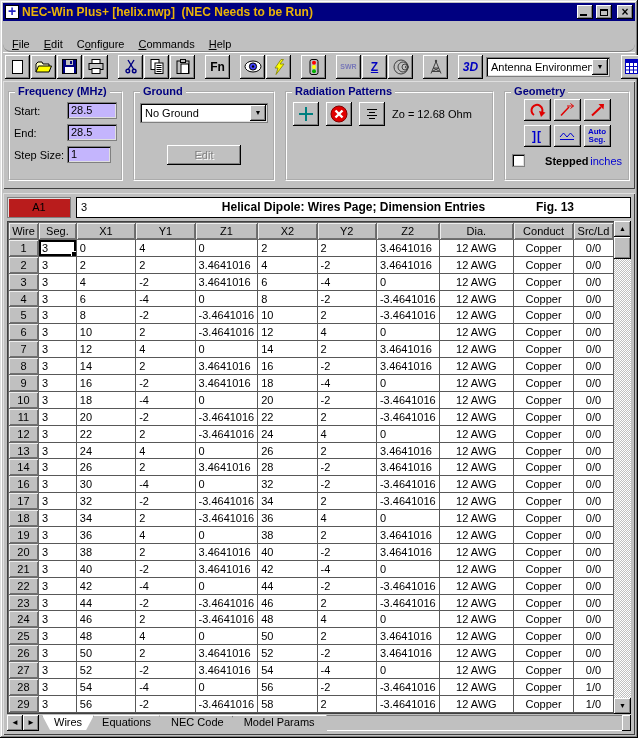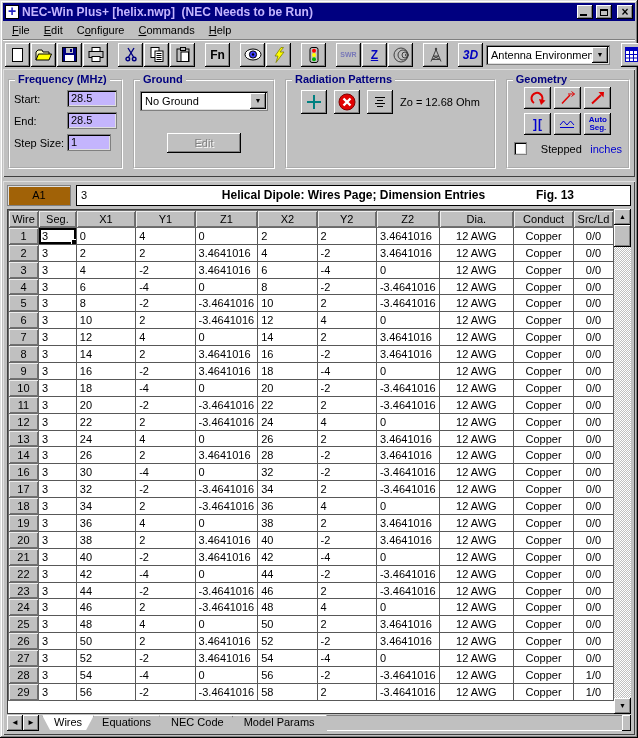--- a/index.html
+++ b/index.html
@@ -7,30 +7,30 @@
   body { font-family:"Liberation Sans", sans-serif; font-size:11px; color:#000; background:#c0c0c0; }
 
   .win { width:638px; height:738px; background:#c0c0c0; padding:3px;
          box-shadow: inset -1px -1px 0 #000, inset 1px 1px 0 #dfdfdf, inset -2px -2px 0 #808080, inset 2px 2px 0 #fff;
          display:flex; flex-direction:column; }
 
   
   .titlebar { height:18px; background:#000080; display:flex; align-items:center; padding:0 2px; gap:3px; flex:none; }
   .appicon { width:14px; height:14px; background:#fff; border:1px solid #000; color:#2020c0;
              font-weight:bold; font-size:14px; line-height:11px; text-align:center; flex:none; }
-  .title { color:#c4b5fd; font-weight:bold; font-size:12px; flex:1; white-space:pre; overflow:hidden; }
+  .title { color:#eab308; font-weight:bold; font-size:12px; flex:1; white-space:pre; overflow:hidden; }
   .winbtn { width:16px; height:14px; background:#c0c0c0; flex:none; position:relative;
             box-shadow: inset -1px -1px 0 #000, inset 1px 1px 0 #fff, inset -2px -2px 0 #808080;
             display:flex; align-items:center; justify-content:center; }
   .winbtn.close { margin-left:2px; font-weight:bold; font-size:12px; line-height:12px; }
   .glyph-min { position:absolute; left:3px; bottom:3px; width:7px; height:2px; background:#000; }
   .glyph-max { width:8px; height:7px; border:1px solid #000; border-top:2px solid #000; }
 
   
-  .menubar { height:19px; display:flex; align-items:center; padding:0 2px; flex:none; border-bottom:1px solid #808080; }
+  .menubar { height:19px; display:flex; padding:15px 2px; flex:none; border-bottom:1px solid #808080;border-radius:8px; }
   .menu-item { padding:2px 7px 3px; }
   .menu-item u { text-decoration:underline; }
 
   
   .toolbar { height:28px; display:flex; align-items:center; padding:1px 2px; flex:none; border-top:1px solid #fff; }
   .tbtn { width:25px; height:24px; background:#c0c0c0; flex:none;
           box-shadow: inset -1px -1px 0 #000, inset 1px 1px 0 #fff, inset -2px -2px 0 #808080;
           display:flex; align-items:center; justify-content:center; margin-right:1px; }
   .tsep { width:9px; flex:none; }
   .icon-new { width:11px; height:14px; background:#fff; border:1px solid #000; }
@@ -63,41 +63,41 @@
 
   .gcombo { margin:6px 5px 0; width:128px; height:20px; display:flex; align-items:center; background:#fff;
             border:1px solid #808080; box-shadow: inset 1px 1px 0 #000, inset -1px -1px 0 #dfdfdf; }
   .btn { background:#c0c0c0; box-shadow: inset -1px -1px 0 #000, inset 1px 1px 0 #fff, inset -2px -2px 0 #808080;
          display:flex; align-items:center; justify-content:center; }
   .edit-btn { width:74px; height:20px; margin:22px auto 0; color:#808080; text-shadow:1px 1px 0 #fff; }
 
   .patternbox { margin:4px 6px 0; height:50px; background:#fff; overflow:hidden;
                 border:1px solid #808080; box-shadow: inset 1px 1px 0 #000, inset -1px -1px 0 #dfdfdf; }
   .pattern-item { padding:1px 3px 0; white-space:nowrap; font-size:11px; }
-  .radrow { display:flex; align-items:center; margin:5px 14px 0; gap:7px; }
+  .radrow { display:flex; align-items:center; margin:5px 6px 0; gap:7px; }
   .radbtn { width:26px; height:24px; }
   .zo { white-space:nowrap; }
 
   .gbtnrow { display:flex; justify-content:center; gap:3px; margin-top:2px; }
   .gbtnrow + .gbtnrow { margin-top:4px; }
   .gbtn { width:27px; height:22px; }
   .brackets-label { color:#0000d0; font-weight:bold; font-size:12px; letter-spacing:1px; }
   .autoseg-label { color:#0000d0; font-weight:bold; font-size:8px; line-height:8px; text-align:center; }
   .georow { display:flex; align-items:center; margin:7px 6px 0; }
   .checkbox { width:13px; height:13px; background:#fff; flex:none;
               border:1px solid #808080; box-shadow: inset 1px 1px 0 #000, inset -1px -1px 0 #dfdfdf; }
-  .cblabel { margin-left:14px; }
+  .cblabel { margin-left:20px;font-weight:bold; }
   .units { margin-left:auto; color:#0000d0; }
 
   
   .sheetwrap { flex:1; margin-top:4px; padding:4px 3px 2px;
                box-shadow: inset 1px 1px 0 #dfdfdf, inset -1px -1px 0 #404040;
                display:flex; flex-direction:column; min-height:0; }
   .formularow { flex:none; height:21px; display:flex; gap:5px; margin:0 1px 3px; }
-  .namebox { width:64px; background:#a16207; border:1px solid #808080; box-shadow: inset 1px 1px 0 #dfdfdf;
+  .namebox { width:64px; background:#b91c1c; border:1px solid #808080; box-shadow: inset 1px 1px 0 #dfdfdf;
              text-align:center; line-height:19px; flex:none; }
   .formula { flex:1; background:#fff; border:1px solid #000; position:relative; line-height:19px; }
   .fval { position:absolute; left:4px; top:0; }
   .ftitle { text-align:center; font-weight:bold; font-size:12px; }
   .ffig { position:absolute; right:56px; top:0; font-weight:bold; font-size:12px; }
 
   .gridarea { flex:1; display:flex; min-height:0; margin:0 1px; }
   .gridwrap { flex:1; overflow:hidden; background:#fff; border:1px solid #404040; border-right:none; }
   table { border-collapse:collapse; table-layout:fixed; }
   th, td { border:1px solid #585858; height:16.9px; padding:0 3px; font-size:11px; font-weight:normal;

